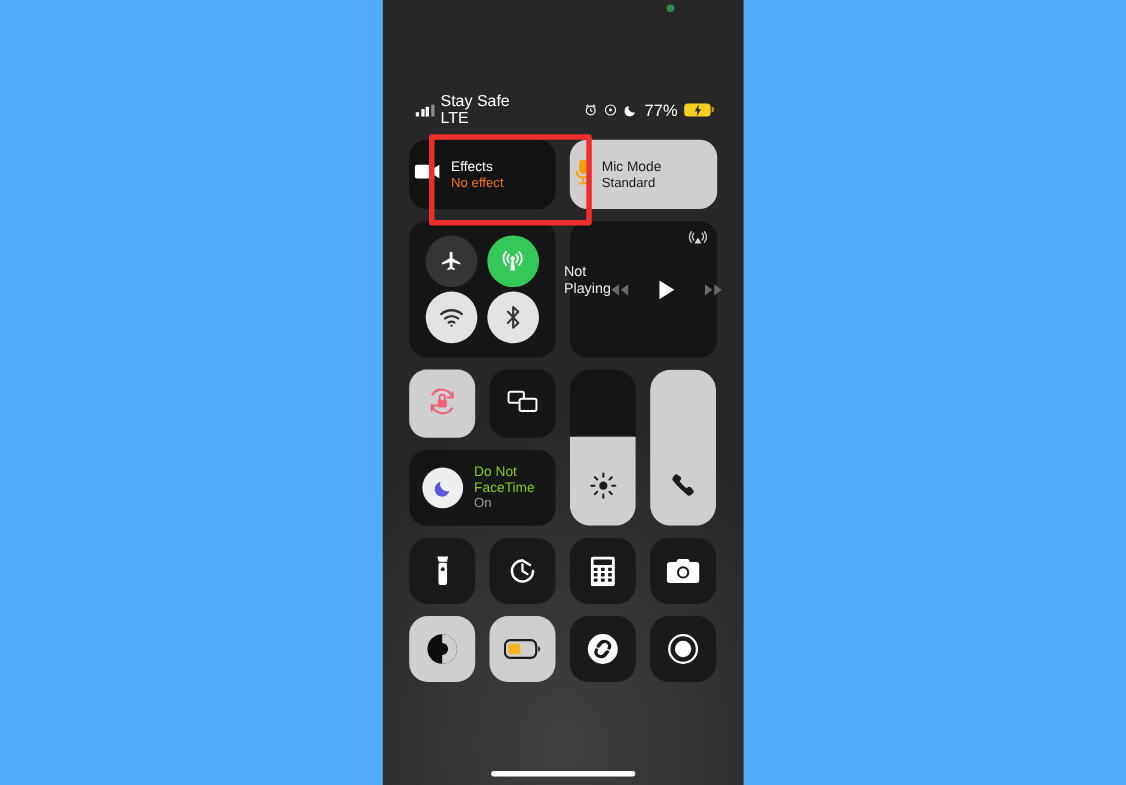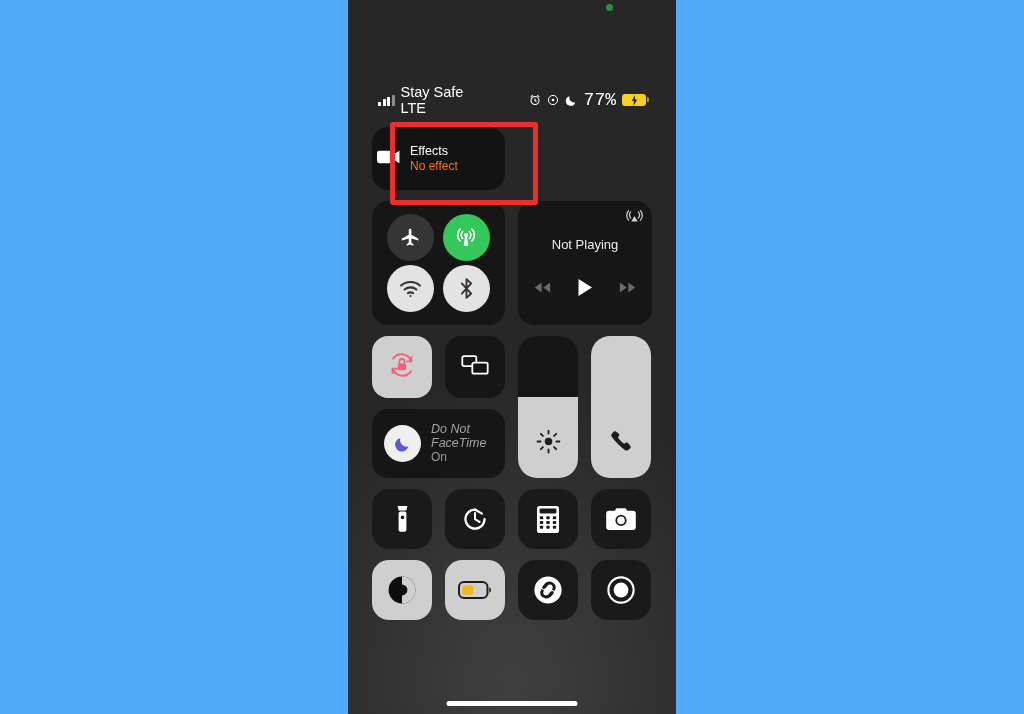--- a/index.html
+++ b/index.html
@@ -52,21 +52,21 @@
   .status-left { display: flex; align-items: center; gap: 6px; }
   .bars { display: flex; align-items: flex-end; gap: 1.5px; height: 11px; }
   .bars i { display: block; width: 3px; background: #fff; border-radius: .5px; }
   .bars i:nth-child(1) { height: 4px; }
   .bars i:nth-child(2) { height: 6.5px; }
   .bars i:nth-child(3) { height: 9px; }
   .bars i:nth-child(4) { height: 11px; background: #8d8d8d; }
   .carrier { font-size: 14.5px; }
   .status-right { display: flex; align-items: center; gap: 6px; }
   .status-right svg { display: block; }
-  .batt-pct { font-size: 18px; margin-left: 1px; font-family: Liberation Mono, monospace; }
+  .batt-pct { font-size: 15px; margin-left: 1px; }
   .batt {
     position: relative; width: 24px; height: 12.5px; border-radius: 3.2px;
     background: #f7cf1c; display: flex; align-items: center; justify-content: center;
   }
   .batt::after {
     content: ""; position: absolute; right: -3px; top: 3.6px;
     width: 2px; height: 5px; border-radius: 0 1.5px 1.5px 0; background: #b49712;
   }
   .batt svg { width: 9px; height: 11px; }
 
@@ -102,41 +102,41 @@
     width: 133px; display: grid; grid-template-columns: 1fr 1fr;
     place-items: center; padding: 11px;
   }
   .circ { width: 47px; height: 47px; border-radius: 50%; display: flex; align-items: center; justify-content: center; }
   .circ-dark { background: #353535; }
   .circ-green { background: #34c759; }
   .circ-light { background: #e3e3e3; }
   .circ svg { display: block; }
 
   .media-tile {
-    width: 134px; position: relative; display: flex; flex-direction: column;
+    width: 134px; position: relative; display: flex; flex-direction: row;
     align-items: center; justify-content: center;
   }
   .airplay { position: absolute; right: 9px; top: 7px; }
   .airplay svg { width: 17px; height: 17px; }
   .np-title { color: #ededed; font-size: 13px; margin-bottom: 26px; margin-top: 8px; }
   .transport { display: flex; align-items: center; gap: 26px; }
   .transport svg { display: block; }
 
   
   .row3 { display: flex; gap: 13px; margin-top: 11px; height: 142px; }
   .left-col { width: 133px; display: flex; flex-direction: column; gap: 11px; }
   .sq-row { display: flex; gap: 13px; height: 62px; }
   .sq { width: 60px; height: 62px; border-radius: 16px; display: flex; align-items: center; justify-content: center; }
   .sq-dark { background: #161616; }
   .sq-light { background: #cfcfcf; }
   .dnd-tile {
     height: 69px; display: flex; align-items: center; gap: 10px; padding-left: 12px;
   }
   .dnd-circ { width: 37px; height: 37px; border-radius: 50%; background: #efefef; display: flex; align-items: center; justify-content: center; flex: none; }
-  .dnd-text .l1 { color: #a3a3a3; font-size: 12.5px; line-height: 14px; font-weight: 400; font-style: italic; }
+  .dnd-text .l1 { color: #84cc16; font-size: 12.5px; line-height: 14px; font-weight: 400; }
   .dnd-text .l2 { color: #9a9a9a; font-size: 12px; line-height: 15px; }
 
   .slider {
     width: 60px; height: 142px; border-radius: 19px; background: #161616;
     position: relative; overflow: hidden; display: flex; align-items: flex-end; justify-content: center;
   }
   .slider .fill { position: absolute; left: 0; bottom: 0; width: 100%; background: #cfcfcf; }
   .slider .sic { position: relative; z-index: 2; margin-bottom: 24px; }
   .slider .sic svg { display: block; }
 
@@ -212,20 +212,34 @@
                 <rect x="0" y="1.5" width="15" height="13" rx="2.6"></rect>
                 <path d="M16.2 5.9 L23.4 1.6 L23.4 14.4 L16.2 10.1 Z"></path>
               </svg>
           </span>
           <span class="ft-text">
             <span class="t1" style="display:block">Effects</span>
             <span class="t2" style="display:block">No effect</span>
           </span>
         </div>
 
+        <div class="tile tile-light facetime-tile mic-tile">
+          <span class="icon-mic">
+            <svg viewBox="0 0 14 23" fill="#f59f0b">
+              <rect x="3.6" y="0" width="6.8" height="13" rx="3.4"></rect>
+              <path d="M1 10.5a6 6 0 0 0 12 0" fill="none" stroke="#f59f0b" stroke-width="1.9" stroke-linecap="round"></path>
+              <rect x="6.1" y="16" width="1.8" height="5" rx=".9"></rect>
+              <rect x="3.3" y="21" width="7.4" height="1.8" rx=".9"></rect>
+            </svg>
+          </span>
+          <span class="ft-text">
+            <span class="t1" style="display:block">Mic Mode</span>
+            <span class="t2" style="display:block">Standard</span>
+          </span>
+        </div>
       </div>
 
       <div class="row2">
         <div class="tile conn-tile">
           <span class="circ circ-dark">
             <span>
               <svg width="21" height="21" viewBox="0 0 24 24" fill="#fff">
                 <path d="M21 15.5v-2l-8-4.6V3.6a1.5 1.5 0 0 0-3 0v5.3L2 13.5v2l8-2.4v5l-2.3 1.6v1.6L11.5 20l3.8 1.3v-1.6L13 18.1v-5z"></path>
               </svg>
             </span>

